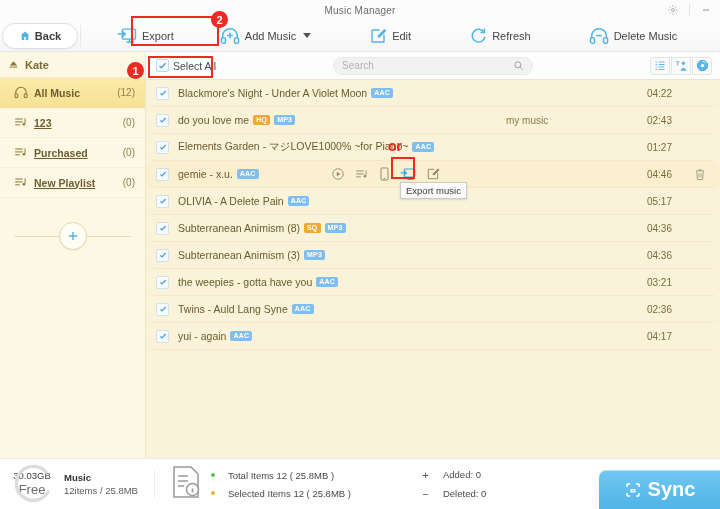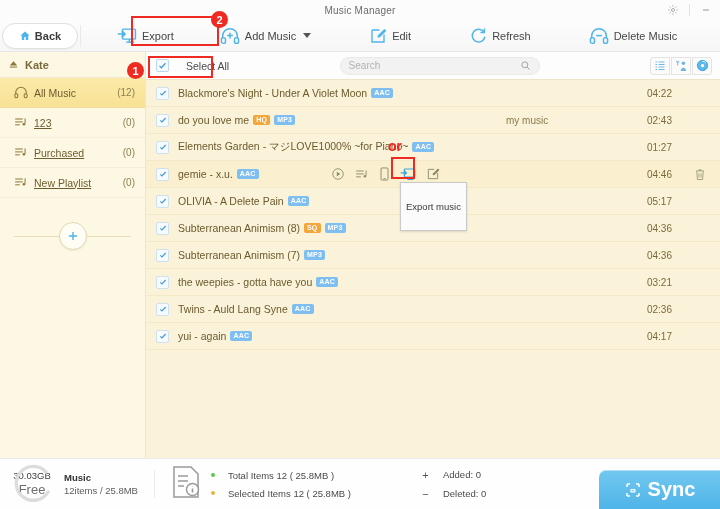--- a/index.html
+++ b/index.html
@@ -100,21 +100,21 @@
     height: 30px; display: flex; align-items: center;
     padding: 0 10px 0 14px;
     font-size: 10.5px; color: #6d5d2f;
     border-bottom: 1px solid #f5eed8;
   }
   .sb-item.active {
     background: linear-gradient(#fbeaa9, #f7e194);
     border-bottom: 1px solid #eddc9b;
   }
   .sb-item .ico { width: 20px; display: flex; align-items: center; }
-  .sb-item .lbl { flex: 1; }
+  .sb-item .lbl { flex: 1; font-weight: bold; }
   .sb-item .lbl.underline { text-decoration: underline; }
   .sb-item .cnt { color: #8e8054; font-size: 10px; }
   .sb-add {
     margin-top: 18px; height: 40px;
     display: flex; align-items: center; justify-content: center;
     position: relative;
   }
   .sb-add .line {
     position: absolute; left: 14px; right: 14px; top: 20px;
     height: 1px; background: #e8ddb8;
@@ -130,21 +130,21 @@
   
   .list-head {
     position: absolute; top: 52px; left: 146px;
     width: 574px; height: 28px;
     background: #fdfdfd;
     border-bottom: 1px solid #ece4cb;
     display: flex; align-items: center;
   }
   .select-all {
     margin-left: 10px;
-    display: flex; align-items: center; gap: 17px;
+    display: flex; align-items: center; gap: 4px;
     font-size: 10.5px; color: #4a4a4a;
   }
   .chk {
     width: 13px; height: 13px; border-radius: 2px;
     border: 1px solid #cfcfcf; background: #fff;
     display: flex; align-items: center; justify-content: center;
   }
   .chk.checked { border-color: #bcd9f0; background: #f4fafe; }
   .search-wrap { flex: 1; display: flex; justify-content: center; }
   .search-box {
@@ -175,21 +175,21 @@
     position: absolute; top: 80px; left: 146px;
     width: 574px; height: 378px;
     background: #fbf3d9;
     overflow: hidden;
   }
   .row {
     position: relative;
     height: 27px; display: flex; align-items: center;
     border-bottom: 1px solid #f3e9c8;
     padding-left: 10px;
-    font-size: 10.5px; color: #6a5a2d;
+    font-size: 10.5px; color: #6a5a2d; border-radius: 9px;
   }
   .row.hover { background: #faf0cf; }
   .row .chk-cell { width: 22px; }
   .chk-blue {
     width: 13px; height: 13px; border-radius: 2px;
     border: 1px solid #cfe0ef; background: #f6fbff;
     display: flex; align-items: center; justify-content: center;
   }
   .row .title { display: flex; align-items: center; gap: 4px; white-space: nowrap; }
   .badge {
@@ -215,21 +215,21 @@
     font-size: 10px; color: #7a6a3a;
   }
   .row .trash {
     position: absolute; right: 14px;
     display: flex; align-items: center;
   }
   .tooltip {
     position: absolute; z-index: 30;
     background: #fbfbfb; border: 1px solid #c9c9c9;
     font-size: 9.5px; color: #3a3a3a;
-    padding: 18px 5px;
+    padding: 2px 5px;
     box-shadow: 0 1px 2px rgba(0,0,0,.12);
     white-space: nowrap;
   }
 
   
   .statusbar {
     position: absolute; bottom: 0; left: 0; width: 720px; height: 51px;
     background: #fefefe;
     border-top: 1px solid #eaeaea;
     display: flex; align-items: center;
@@ -621,21 +621,21 @@
 
     <div class="row">
       <div class="chk-cell">
         <span class="chk-blue">
           <svg width="8" height="8" viewBox="0 0 24 24" fill="none" stroke="#4a9ad8" stroke-width="3.6">
               <path d="M4 13l5 5L20 6"></path>
             </svg>
         </span>
       </div>
       <div class="title">
-        <span>Subterranean Animism (7)</span>
+        <span>Subterranean Animism (3)</span>
         <span class="badge mp3">MP3</span>
       </div>
       <div class="dur">04:36</div>
     </div>
 
     <div class="row">
       <div class="chk-cell">
         <span class="chk-blue">
           <svg width="8" height="8" viewBox="0 0 24 24" fill="none" stroke="#4a9ad8" stroke-width="3.6">
               <path d="M4 13l5 5L20 6"></path>

